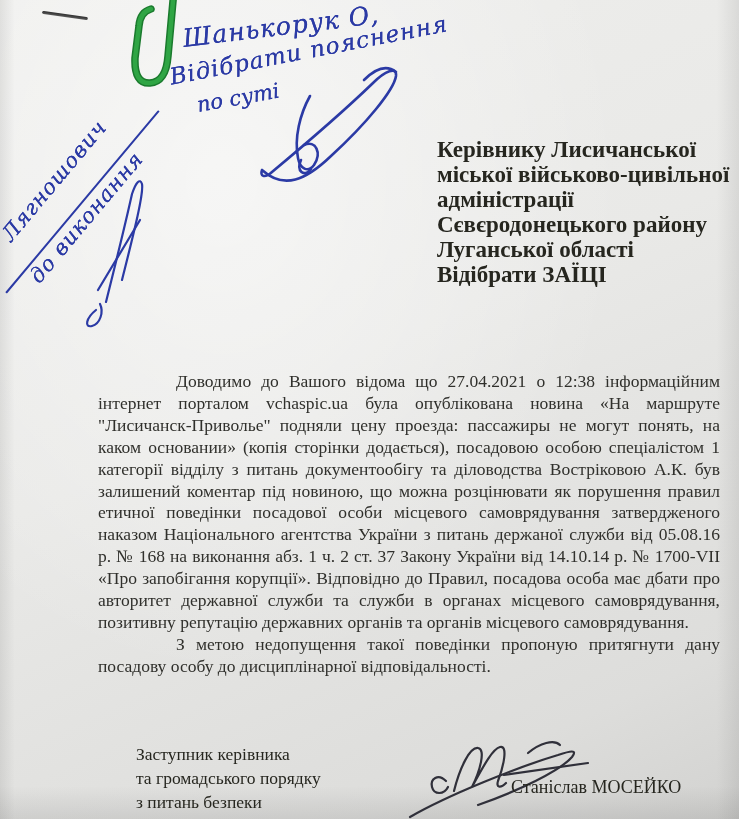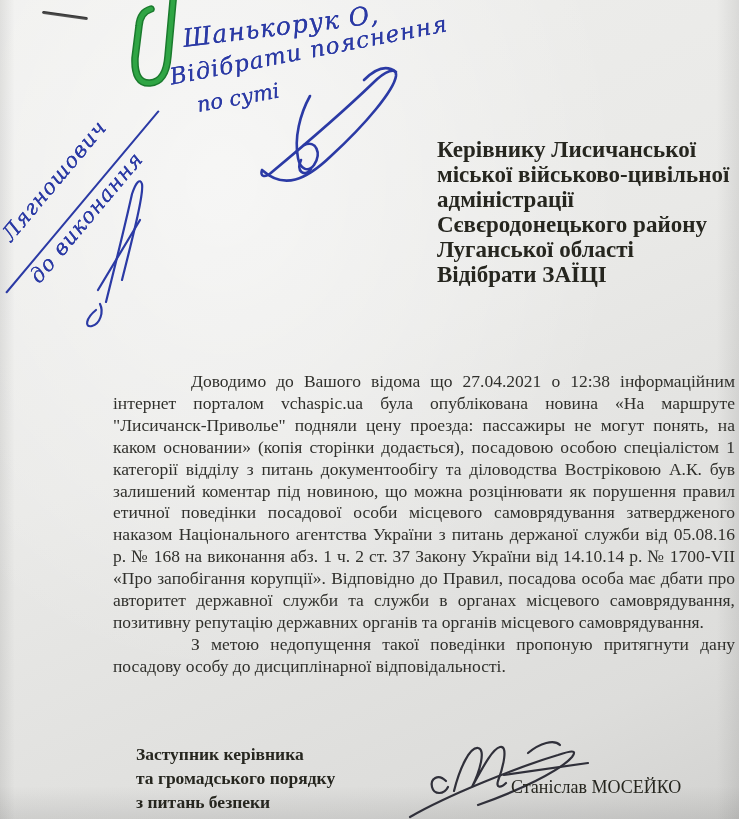--- a/index.html
+++ b/index.html
@@ -42,28 +42,28 @@
   .diag-underline{
     position:absolute;left:6px;top:292px;width:238px;height:2px;background:#2b3aa5;
     transform:rotate(-50deg);transform-origin:left center;border-radius:2px;
   }
   .sig-small{position:absolute;left:78px;top:170px;}
   .recipient{
     position:absolute;left:437px;top:137px;width:295px;
     font-weight:bold;font-size:23px;line-height:25px;color:#26261f;
   }
   .body-text{
-    position:absolute;left:113px;top:371px;width:622px;
+    position:absolute;left:98px;top:371px;width:622px;
     font-size:17.5px;line-height:21.9px;color:#30302c;
     text-align:justify;
   }
   .body-text p{margin:0;text-indent:78px;}
   .signoff{
     position:absolute;left:136px;top:742px;
-    font-weight:bold;font-size:17.5px;line-height:24px;color:#26261f;
+    font-weight:normal;font-size:17.5px;line-height:24px;color:#26261f;
   }
   .sig-bottom{position:absolute;left:408px;top:733px;}
   .sign-name{
     position:absolute;left:511px;top:777px;
     font-weight:normal;font-size:18px;color:#26261f;white-space:nowrap;
   }
 </style>
 </head>
 <body>
 

